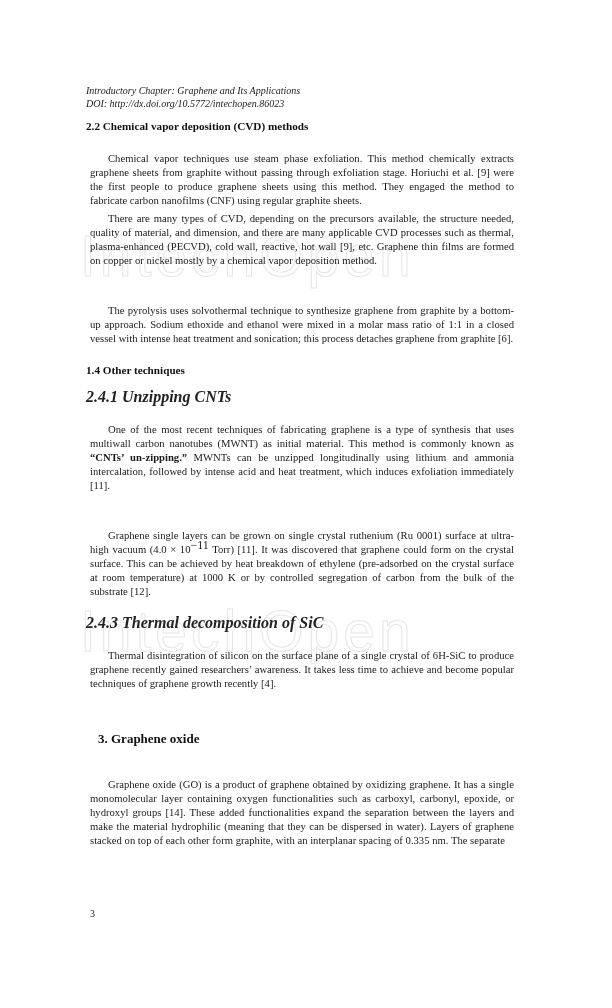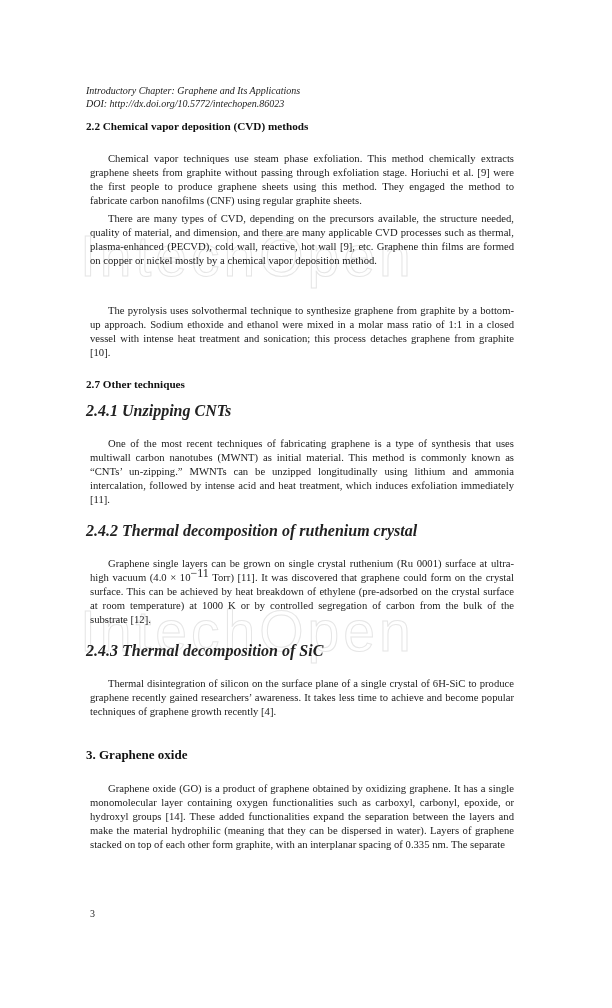--- a/index.html
+++ b/index.html
@@ -55,32 +55,32 @@
       font-style: italic;
       font-size: 16px;
       line-height: 14px;
       margin: 0;
       color: #222;
     }
     .h1 {
       font-weight: bold;
       font-size: 13px;
       line-height: 16px;
-      margin: 0;
+      margin: 12px;
       color: #111;
     }
     p.body {
       font-size: 10.65px;
       line-height: 14px;
       margin: 4px;
       text-align: justify;
       text-indent: 18px;
       color: #1a1a1a;
     }
-    .bold { font-weight: normal; }
+    .bold { font-weight: bold; }
     sup { font-size: 12px; line-height: 0; vertical-align: 4px; }
     .page-number {
       position: absolute;
       left: 90px;
       top: 908px;
       font-size: 10px;
       line-height: 12px;
       color: #222;
       z-index: 1;
     }
@@ -106,39 +106,38 @@
     <h2 class="h2">2.2 Chemical vapor deposition (CVD) methods</h2>
     <div class="gap-head"></div>
     <p class="body">Chemical vapor techniques use steam phase exfoliation. This method chemically extracts graphene sheets from graphite without passing through exfoliation stage. Horiuchi et al. [9] were the first people to produce graphene sheets using this method. They engaged the method to fabricate carbon nanofilms (CNF) using regular graphite sheets.</p>
     <p class="body">There are many types of CVD, depending on the precursors available, the structure needed, quality of material, and dimension, and there are many applicable CVD processes such as thermal, plasma-enhanced (PECVD), cold wall, reactive, hot wall [9], etc. Graphene thin films are formed on copper or nickel mostly by a chemical vapor deposition method.</p>
   </section>
 
   <div class="gap-sec"></div>
 
   <section>
     <div class="gap-head"></div>
-    <p class="body">The pyrolysis uses solvothermal technique to synthesize graphene from graphite by a bottom-up approach. Sodium ethoxide and ethanol were mixed in a molar mass ratio of 1:1 in a closed vessel with intense heat treatment and sonication; this process detaches graphene from graphite [10].</p>
+    <p class="body">The pyrolysis uses solvothermal technique to synthesize graphene from graphite by a bottom-up approach. Sodium ethoxide and ethanol were mixed in a molar mass ratio of 1:1 in a closed vessel with intense heat treatment and sonication; this process detaches graphene from graphite [6].</p>
   </section>
 
   <div class="gap-sec"></div>
 
   <section>
-    <h2 class="h2">2.7 Other techniques</h2>
+    <h2 class="h2">1.4 Other techniques</h2>
     <div class="gap-sec"></div>
 
     <div>
       <h3 class="h3">2.4.1 Unzipping CNTs</h3>
       <div class="gap-head"></div>
       <p class="body"><span>One of the most recent techniques of fabricating graphene is a type of synthesis that uses multiwall carbon nanotubes (MWNT) as initial material. This method is commonly known as </span><span class="bold">“CNTs’ un-zipping.”</span><span> MWNTs can be unzipped longitudinally using lithium and ammonia intercalation, followed by intense acid and heat treatment, which induces exfoliation immediately [11].</span></p>
     </div>
 
     <div class="gap-sec"></div>
 
     <div>
-      <h3 class="h3">2.4.2 Thermal decomposition of ruthenium crystal</h3>
       <div class="gap-head"></div>
       <p class="body"><span>Graphene single layers can be grown on single crystal ruthenium (Ru 0001) surface at ultra-high vacuum (4.0 × 10</span><sup>−11</sup><span> Torr) [11]. It was discovered that graphene could form on the crystal surface. This can be achieved by heat breakdown of ethylene (pre-adsorbed on the crystal surface at room temperature) at 1000 K or by controlled segregation of carbon from the bulk of the substrate [12].</span></p>
     </div>
 
     <div class="gap-sec"></div>
 
     <div>
       <h3 class="h3">2.4.3 Thermal decomposition of SiC</h3>
       <div class="gap-head"></div>
       <p class="body">Thermal disintegration of silicon on the surface plane of a single crystal of 6H-SiC to produce graphene recently gained researchers’ awareness. It takes less time to achieve and become popular techniques of graphene growth recently [4].</p>

